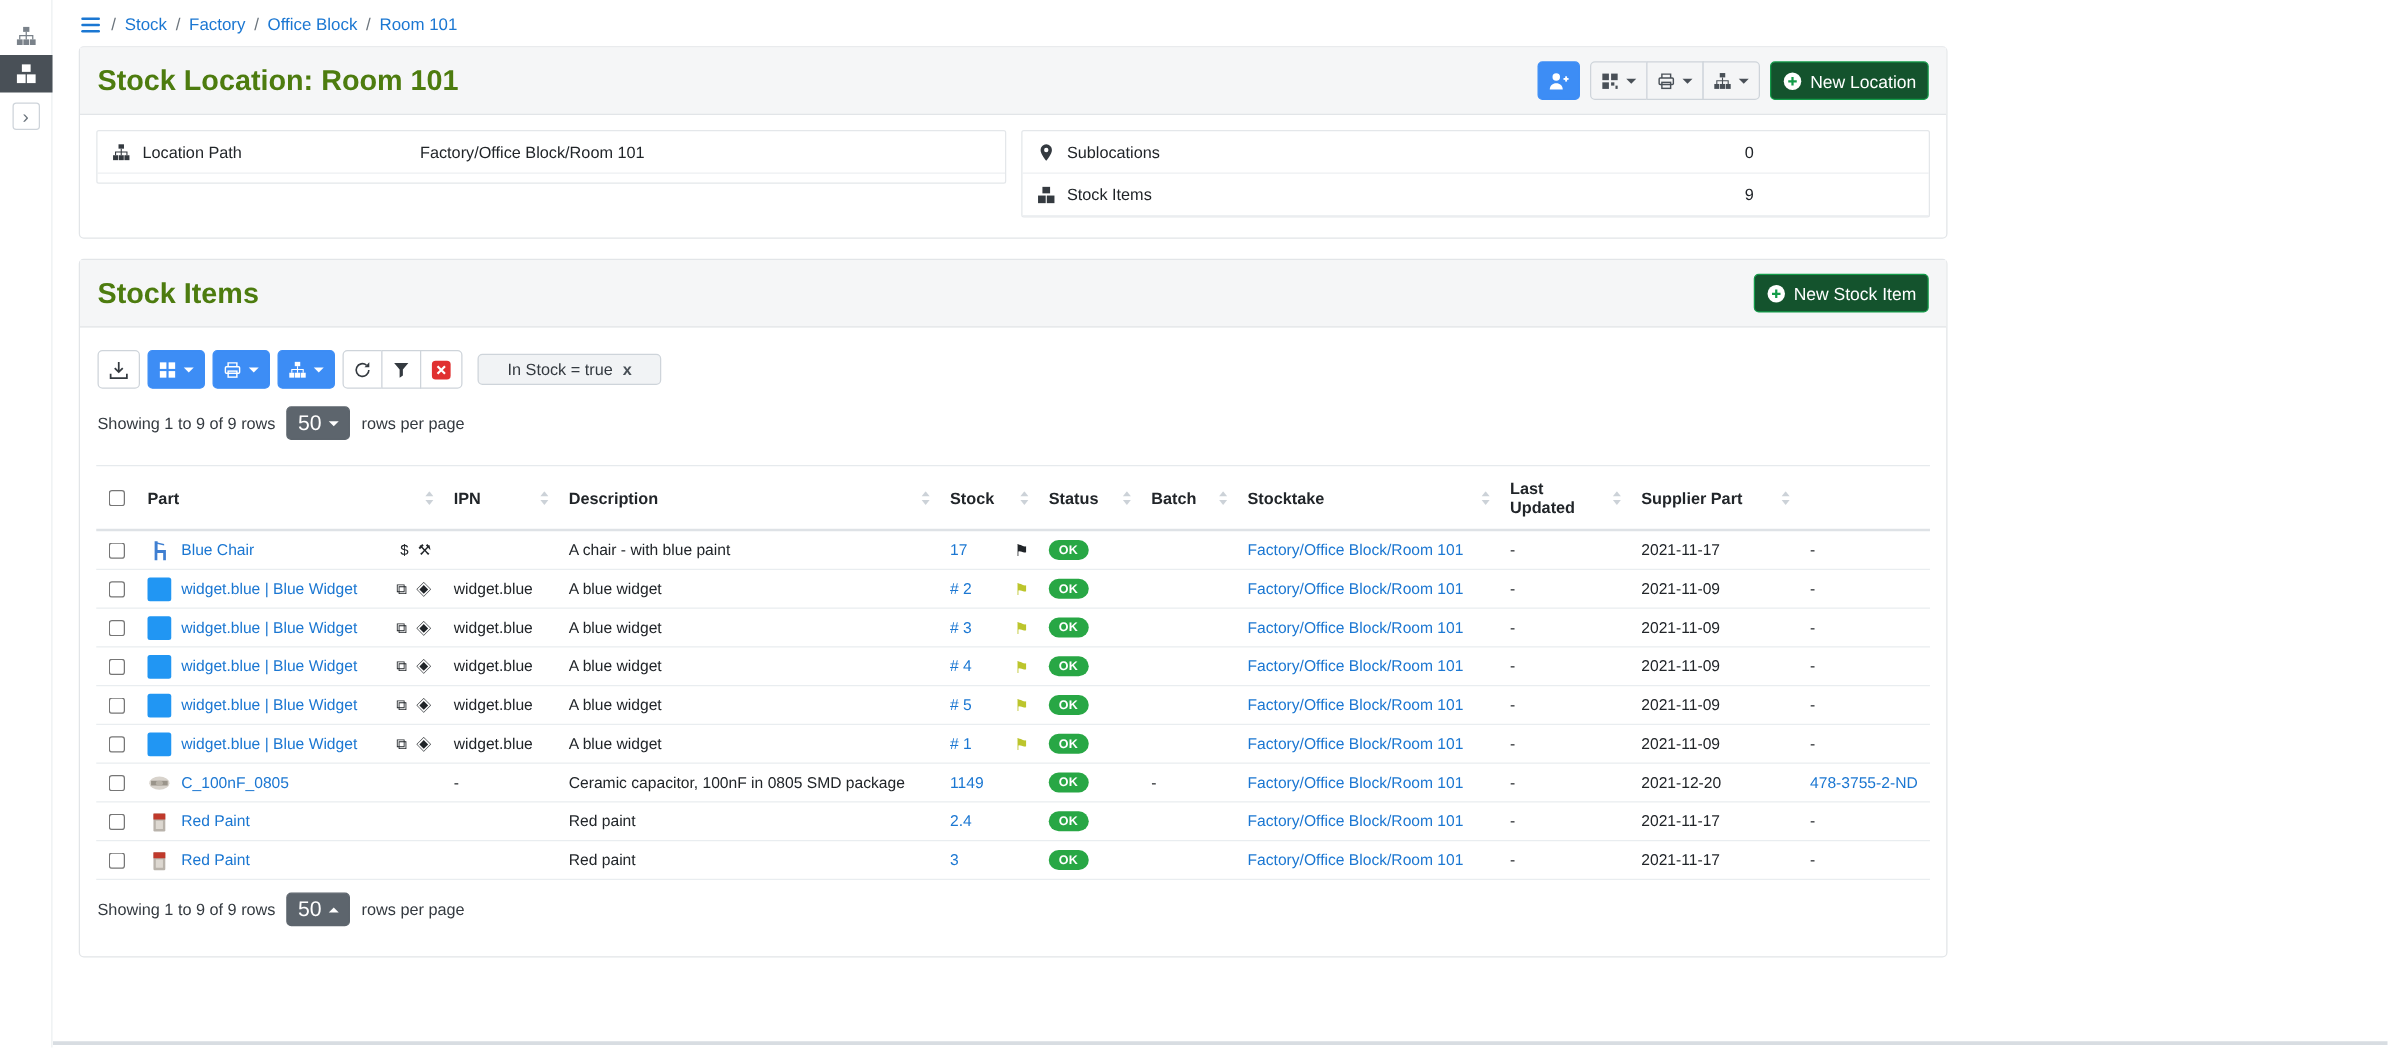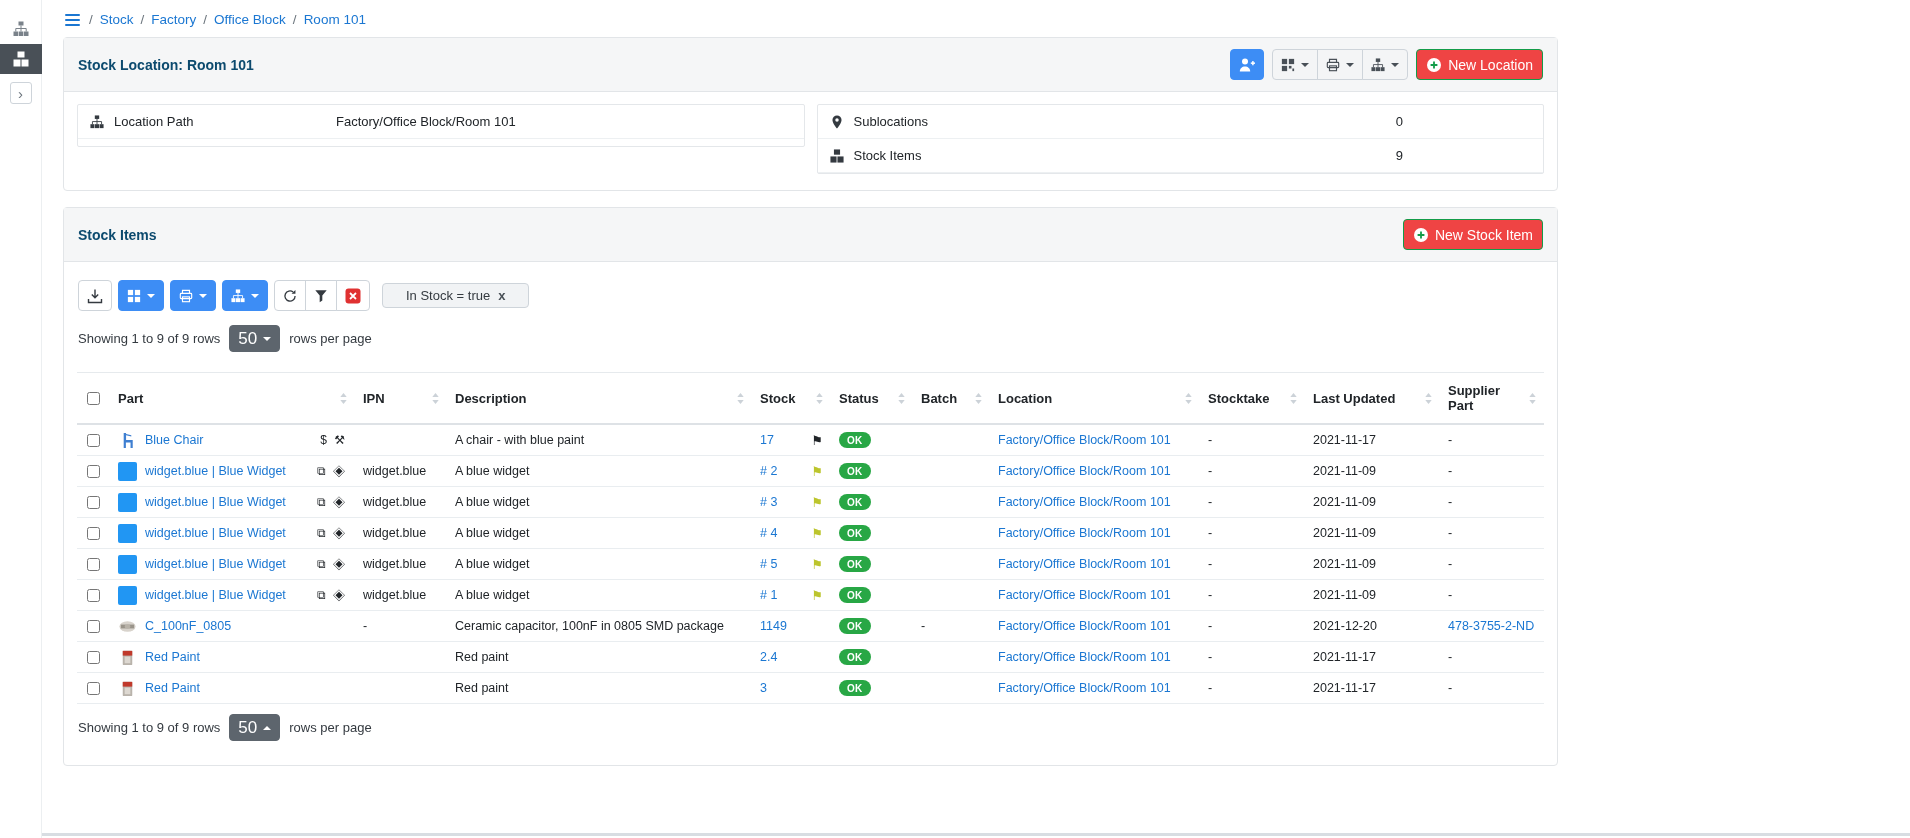--- a/index.html
+++ b/index.html
@@ -21,29 +21,29 @@
   .main { margin-left:42px; padding:10px 0 0 21px; width:1516px; }
   .breadcrumb { display:flex; align-items:center; gap:7px; padding:2px 2px 10px 2px; font-size:13.5px; }
   .hamburger { display:inline-flex; flex-direction:column; gap:3px; margin-right:2px; cursor:pointer; }
   .hamburger i { width:15px; height:2px; background:#1b77d2; border-radius:1px; }
   .breadcrumb .sep { color:#6c757d; }
   .breadcrumb a { color:#1b77d2; }
 
   .card { border:1px solid #e2e5e8; border-radius:4px; margin-bottom:16px; background:#fff; }
   .card-header { background:#f5f6f7; border-bottom:1px solid #e2e5e8; padding:11px 14px;
     display:flex; align-items:center; justify-content:space-between; }
-  .card-title { font-size:14px; font-weight:600; color:#0c4a6e; margin:0; }
+  .card-title { font-size:23px; font-weight:600; color:#4d7c0f; margin:0; }
   .card-body { padding:12px 13px 14px 13px; }
 
   
   .btn { height:31px; border-radius:4px; border:1px solid #ced4da; background:#fff; color:#343a40;
     display:inline-flex; align-items:center; gap:6px; padding:0 9px; font-size:13px; cursor:pointer;
     font-family:"Liberation Sans", sans-serif; }
   .btn-primary { background:#3d8df5; border-color:#3d8df5; color:#fff; }
-  .btn-success { background:#ef4444; border-color:#139c49; color:#fff; font-size:14px; }
+  .btn-success { background:#14532d; border-color:#139c49; color:#fff; font-size:14px; }
   .btn-dark { background:#5d656d; border-color:#5d656d; color:#fff; }
   .btn-light { background:#f4f5f6; color:#495057; }
   .btn-group { display:inline-flex; }
   .btn-group .btn { border-radius:0; margin-left:-1px; }
   .btn-group .btn:first-child { border-radius:4px 0 0 4px; margin-left:0; }
   .btn-group .btn:last-child { border-radius:0 4px 4px 0; }
   .caret { width:0; height:0; border-left:4px solid transparent; border-right:4px solid transparent;
     border-top:4px solid currentColor; display:inline-block; }
   .caret-up { border-top:none; border-bottom:4px solid currentColor; }
   .header-actions { display:flex; align-items:center; gap:8px; }
@@ -388,27 +388,20 @@
               </svg>
             </div>
           <div class="th">
               <span>Batch</span>
               <svg class="sort" width="7" height="11" viewBox="0 0 7 11">
                 <path d="M3.5 0l3.2 4H0.3z" fill="#ccd2d8"></path>
                 <path d="M3.5 11L0.3 7h6.4z" fill="#ccd2d8"></path>
               </svg>
             </div>
           <div class="th">
-              <span>Location</span>
-              <svg class="sort" width="7" height="11" viewBox="0 0 7 11">
-                <path d="M3.5 0l3.2 4H0.3z" fill="#ccd2d8"></path>
-                <path d="M3.5 11L0.3 7h6.4z" fill="#ccd2d8"></path>
-              </svg>
-            </div>
-          <div class="th">
               <span>Stocktake</span>
               <svg class="sort" width="7" height="11" viewBox="0 0 7 11">
                 <path d="M3.5 0l3.2 4H0.3z" fill="#ccd2d8"></path>
                 <path d="M3.5 11L0.3 7h6.4z" fill="#ccd2d8"></path>
               </svg>
             </div>
           <div class="th">
               <span>Last Updated</span>
               <svg class="sort" width="7" height="11" viewBox="0 0 7 11">
                 <path d="M3.5 0l3.2 4H0.3z" fill="#ccd2d8"></path>

